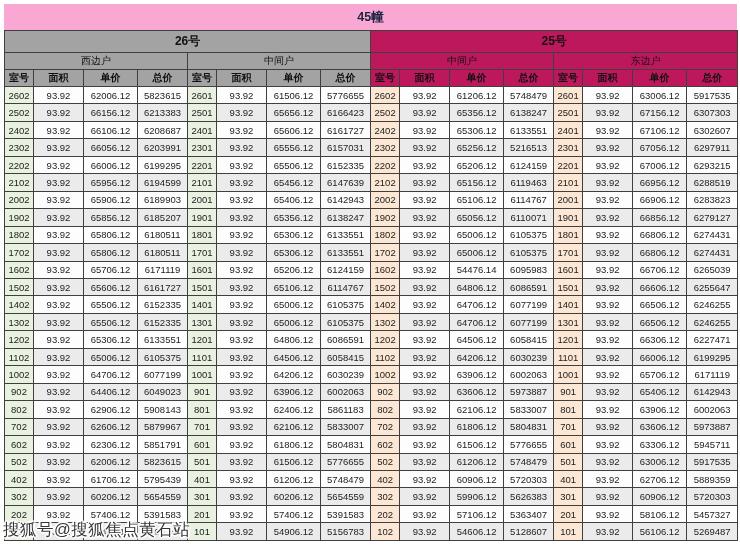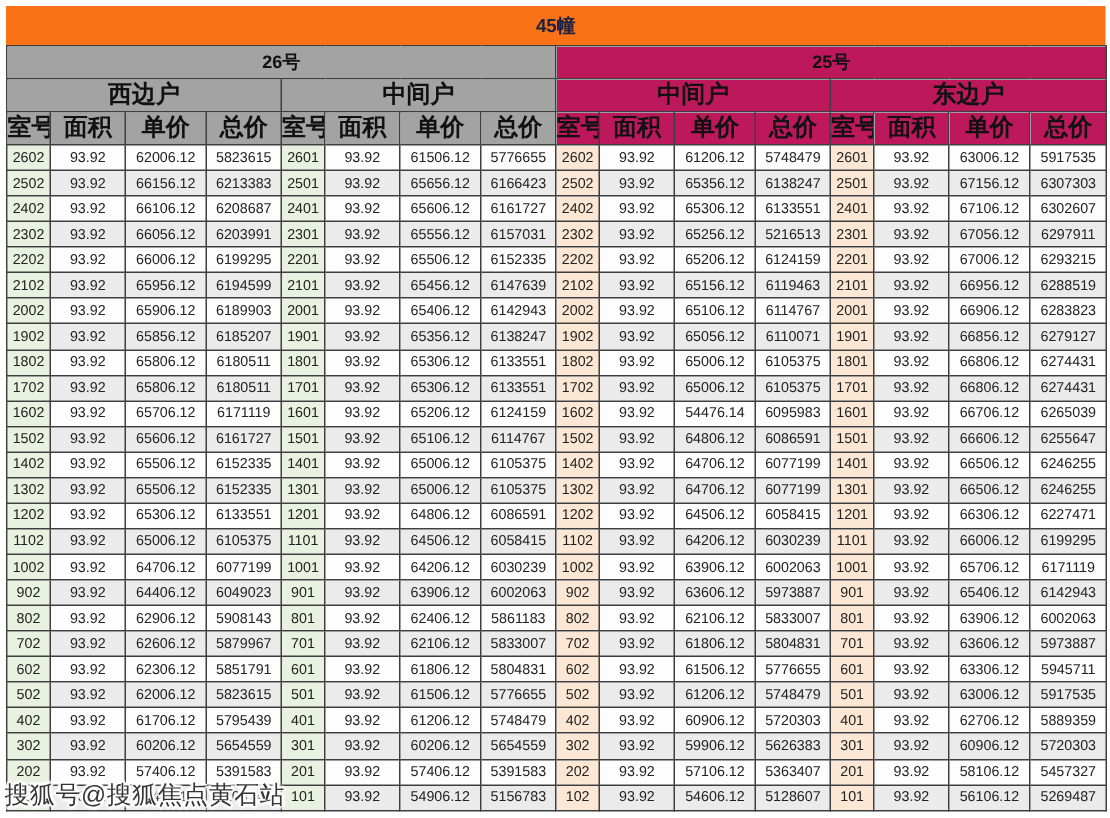--- a/index.html
+++ b/index.html
@@ -19,22 +19,22 @@
     border-collapse:collapse;table-layout:fixed;
     width:733px;height:511px;
   }
   th,td{
     border:1px solid #3f3f3f;
     text-align:center;vertical-align:middle;
     overflow:hidden;white-space:nowrap;
     padding:0;
   }
   tr.sec-row th{height:21px;font-size:12px;font-weight:bold;color:#111;}
-  tr.grp-row th{height:16px;font-size:16px;font-weight:bold;color:#111;}
-  tr.col-row th{height:16px;font-size:16px;font-weight:bold;color:#111;}
+  tr.grp-row th{height:16px;font-size:10px;font-weight:normal;color:#111;}
+  tr.col-row th{height:16px;font-size:10px;font-weight:bold;color:#111;}
   .hdr-green{background:#a3a3a3;}
   .hdr-orange{background:#be185d;}
   tbody td{font-size:9.5px;color:#222;background:#fdfdfd;}
   tbody tr.stripe td{background:#ebebeb;}
   tbody td.roomL{background:#e9f2e0 !important;}
   tbody td.roomR{background:#fbe7d3 !important;}
   .watermark{
     position:absolute;left:3px;top:519px;z-index:6;
     font-size:16.5px;font-weight:normal;color:#353535;letter-spacing:0.5px;
     white-space:nowrap;
@@ -43,21 +43,21 @@
       -2px 0 1px #fff, 2px 0 1px #fff, 0 -2px 1px #fff, 0 2px 1px #fff,
       0 0 3px #fff;
   }
 </style>
 </head>
 <body>
 
 <div class="page">
   <div class="sheet">
 
-    <div class="topbar" style="background:#f97316;">45幢</div>
+    <div class="topbar" style="background:#f9a8d4;">45幢</div>
 
     <table>
       <colgroup>
         <col style="width:29px">
           <col style="width:50px">
           <col style="width:54px">
           <col style="width:50px">
         <col style="width:29px">
           <col style="width:50px">
           <col style="width:54px">

